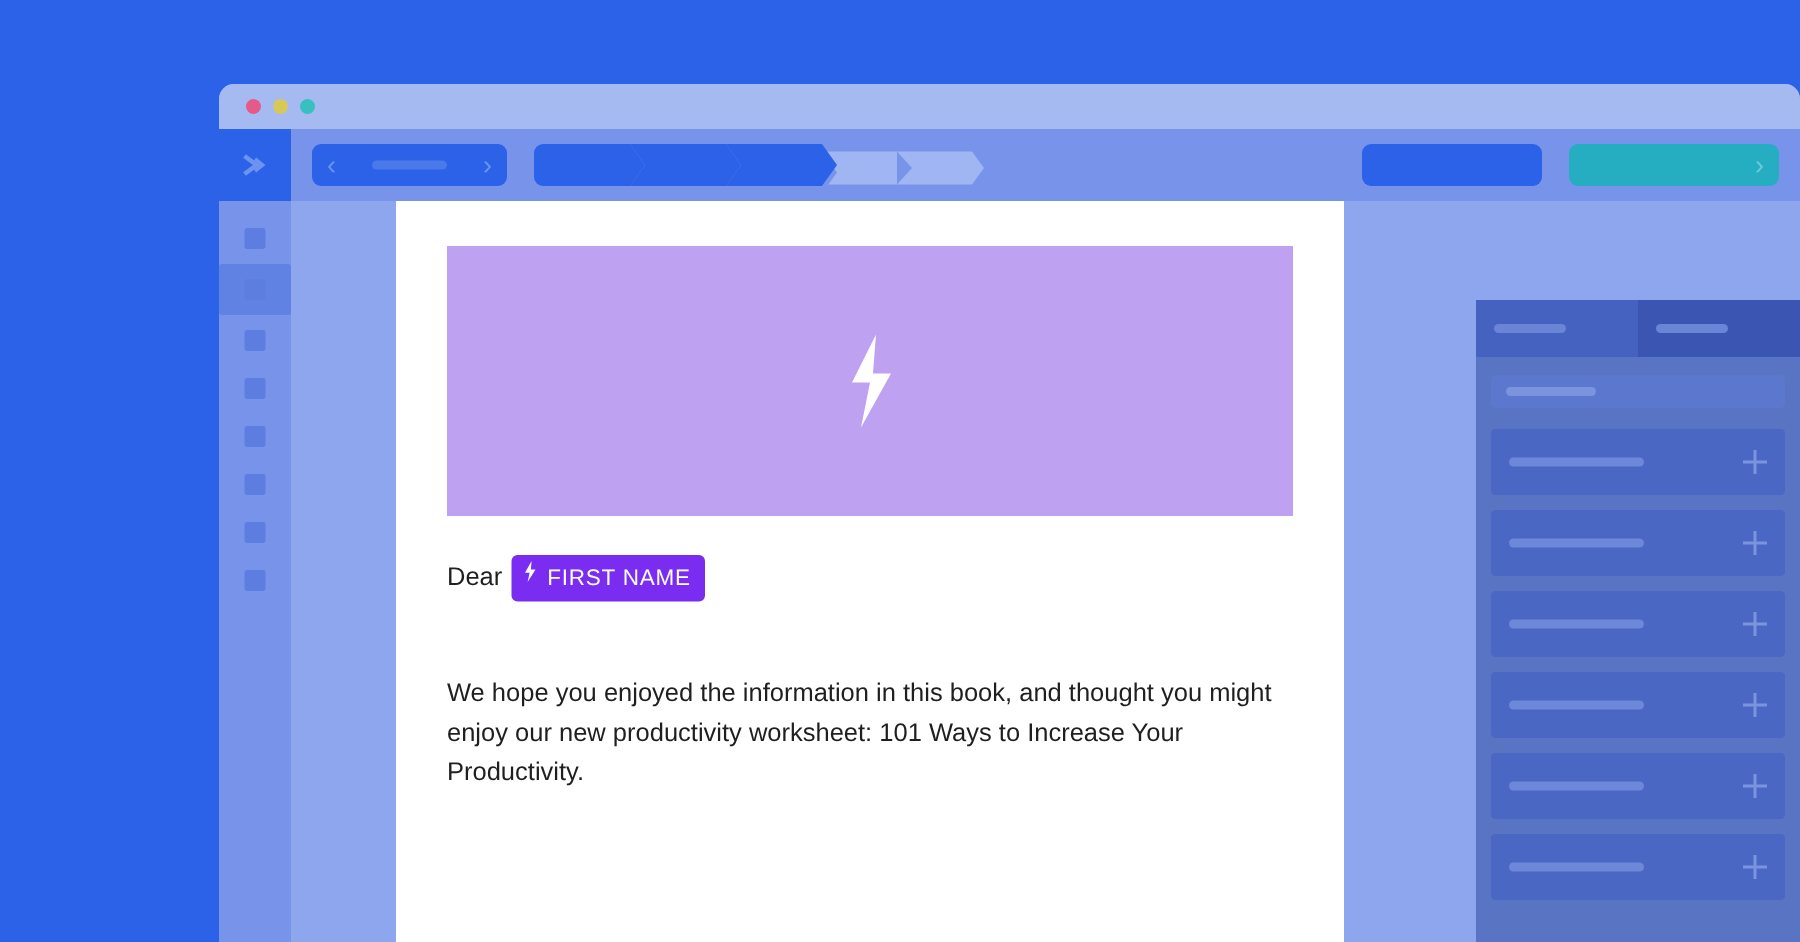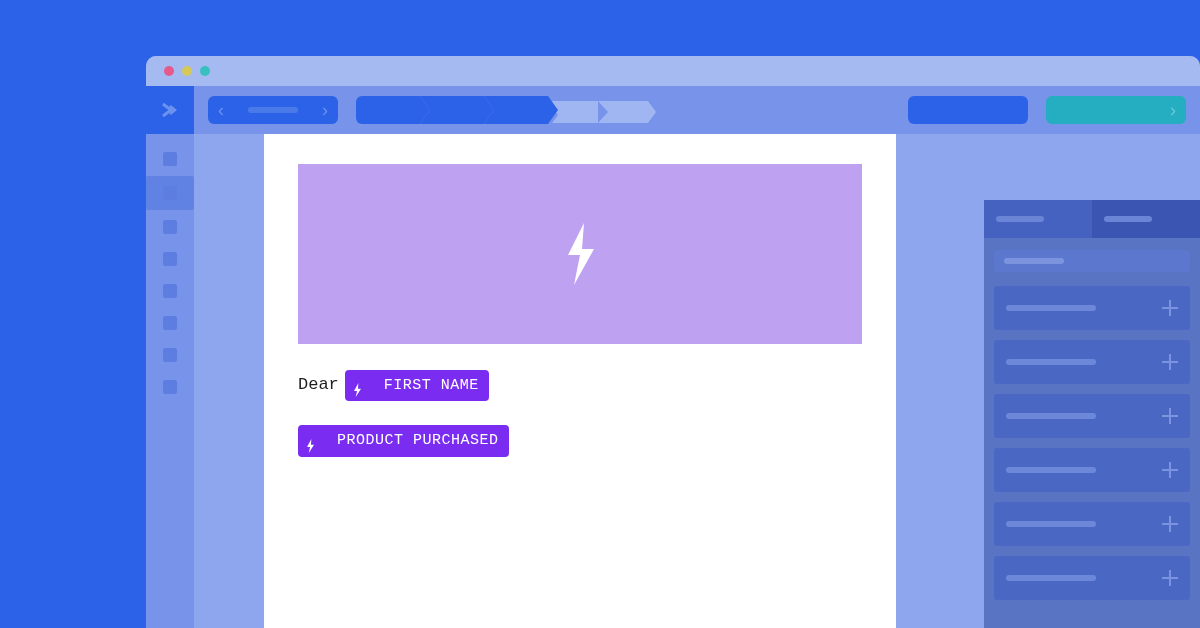--- a/index.html
+++ b/index.html
@@ -195,33 +195,33 @@
 .bolt-large {
   width: 40px;
   height: 62px;
 }
 .email-body {
   padding-top: 26px;
   font-size: 17px;
   color: #1f1f1f;
   line-height: 1.55;
 }
-.email-line { margin-bottom: 24px; font-family: Liberation Mono, monospace; }
+.email-line { margin-bottom: 24px; }
 .greet { display: flex; align-items: center; gap: 6px; flex-wrap: wrap; }
 .greet-text { }
 .tag {
   display: inline-flex;
-  align-items: flex-end;
+  align-items: flex-start;
   background: #7a2cf0;
   color: #fff;
   border-radius: 4px;
   padding: 4px 10px 4px 8px;
   font-size: 15px;
   letter-spacing: 0.5px;
-  gap: 22px;
+  gap: 7px;
 }
 .tag .bolt-small {
   width: 9px;
   height: 14px;
 }
 .paragraph { max-width: 560px; }
 
 .right-panel {
   position: absolute;
   right: 0;
@@ -350,27 +350,22 @@
             <div class="email-line greet">
               <span class="greet-text">Dear</span>
               <span class="tag">
                 <svg class="bolt-small" viewBox="0 0 10 16">
                   <path d="M6 0 L1 9 L4.5 9 L3 16 L9 6.5 L5.5 6.5 Z" fill="#ffffff"></path>
                 </svg>
                 <span>FIRST NAME</span>
               </span>
             </div>
             <div class="email-line greet">
-              <span class="tag">
-                <svg class="bolt-small" viewBox="0 0 10 16">
-                  <path d="M6 0 L1 9 L4.5 9 L3 16 L9 6.5 L5.5 6.5 Z" fill="#ffffff"></path>
-                </svg>
-                <span>PRODUCT PURCHASED</span>
-              </span>
-            </div>
+            </div>
+            <div class="email-line paragraph">We hope you enjoyed the information in this book, and thought you might enjoy our new productivity worksheet: 101 Ways to Increase Your Productivity.</div>
           </div>
         </div>
 
         <div class="right-panel">
           <div class="panel-tabs">
             <div class="panel-tab">
                 <div class="tab-line"></div>
               </div>
             <div class="panel-tab">
                 <div class="tab-line"></div>

